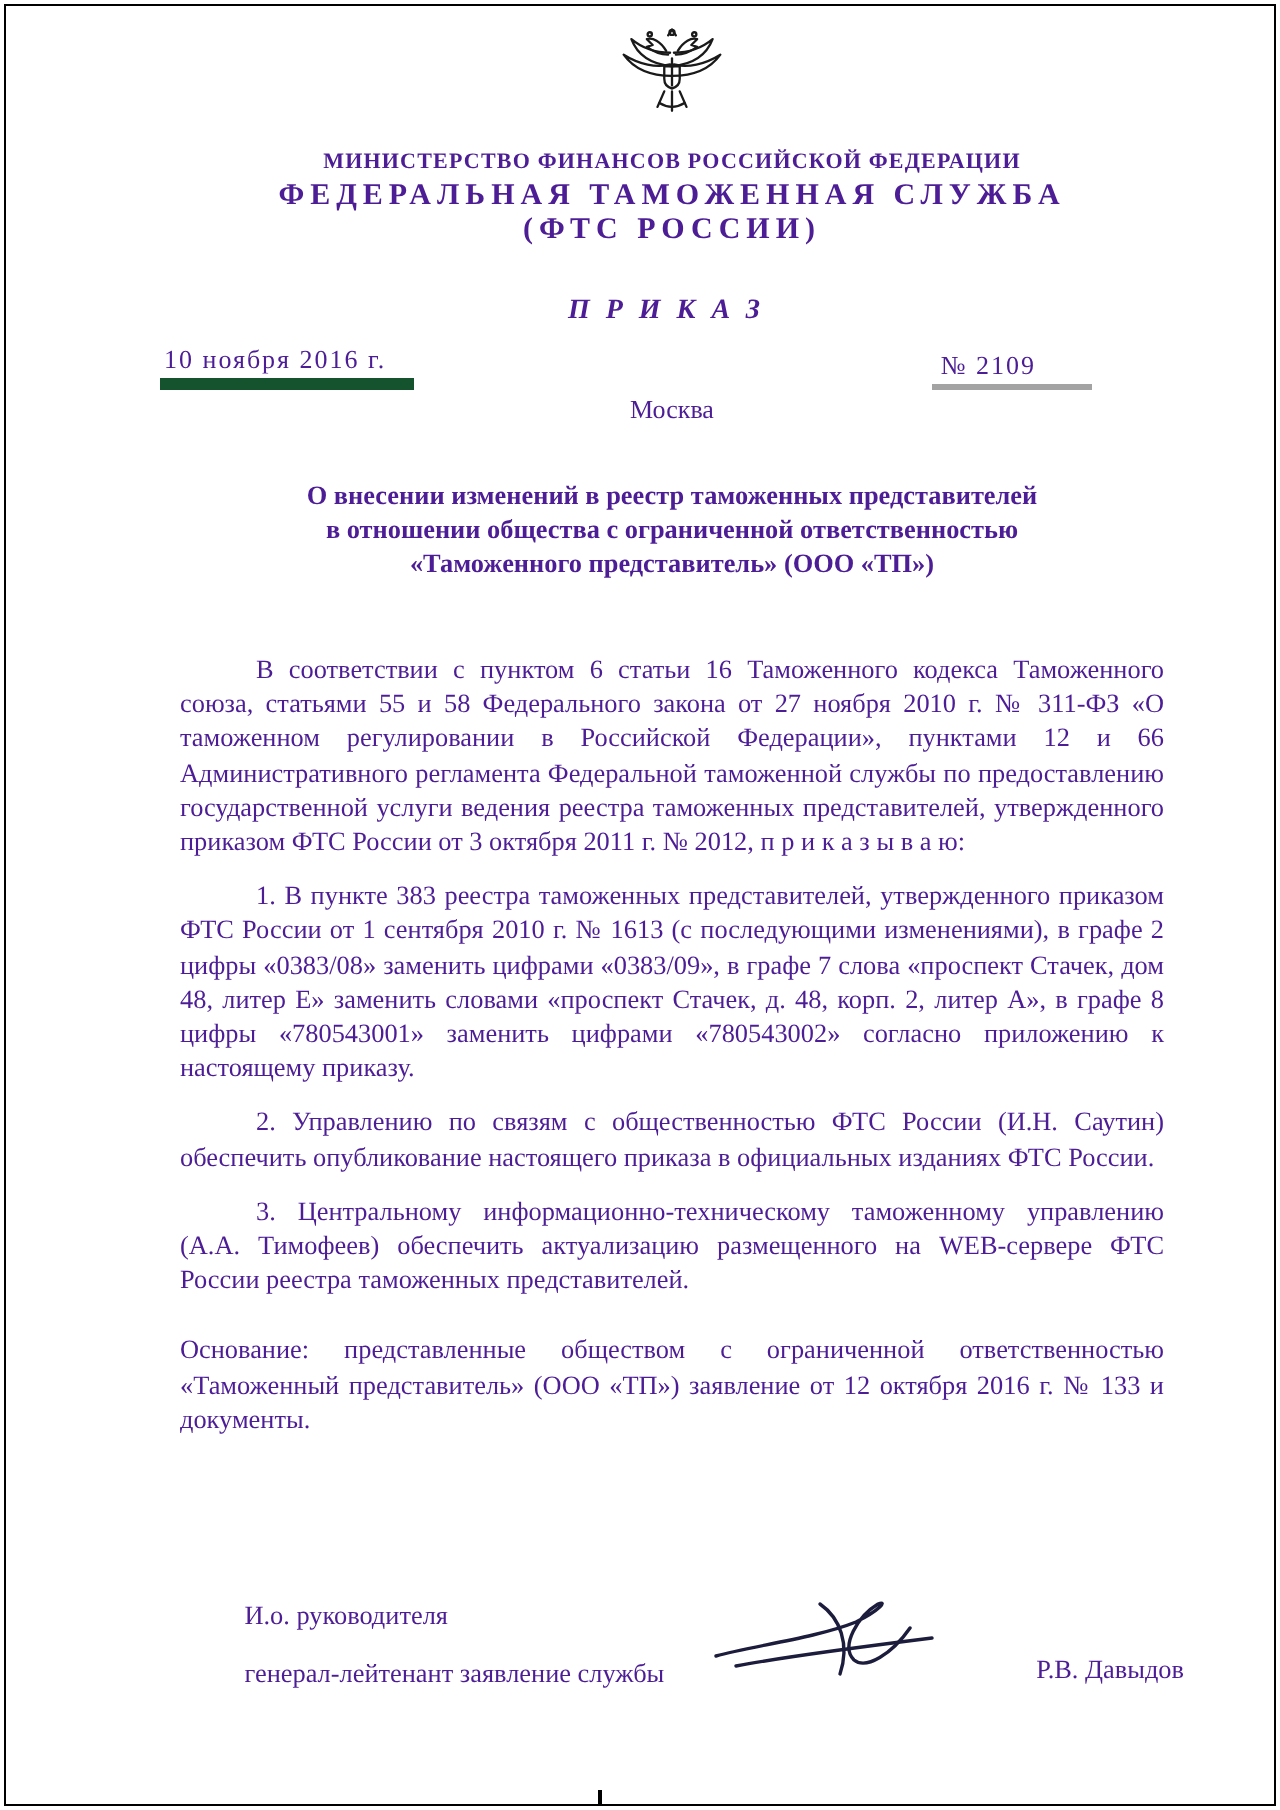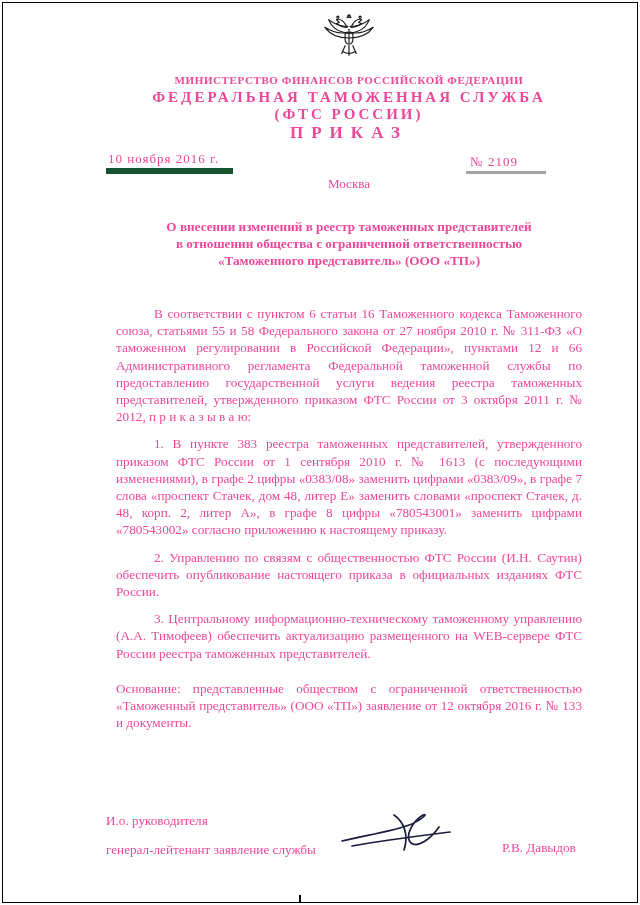--- a/index.html
+++ b/index.html
@@ -2,24 +2,23 @@
 <html><head>
 <meta charset="utf-8">
 <style>
   html, body { margin: 0; padding: 0; background: #ffffff; }
   .page {
     position: relative;
     width: 640px;
     height: 905px;
     background: #ffffff;
     font-family: "Liberation Serif", serif;
-    color: #ec4899;
+    color: #4c1d95;
     box-sizing: border-box;
     overflow: hidden;
-    padding-left: 26px;
   }
   .border-frame {
     position: absolute;
     inset: 2px;
     border: 1.6px solid #000;
     pointer-events: none;
   }
   .bottom-tick {
     position: absolute;
     left: 299px;
@@ -47,25 +46,26 @@
     letter-spacing: 3px;
     text-align: center;
   }
   .agency-abbr {
     font-size: 15px;
     font-weight: bold;
     letter-spacing: 3px;
     text-align: center;
   }
   .doc-type {
-    margin-top: 0;
-    font-size: 17px;
+    margin-top: 24px;
+    font-size: 14px;
     font-weight: bold;
     letter-spacing: 8px;
     text-align: center;
+    font-style: italic;
   }
   .date-row {
     margin-top: 8px;
     display: flex;
     justify-content: space-between;
     align-items: flex-end;
     font-size: 13px;
   }
   .date-field {
     border-bottom: 6px solid #14532d;
@@ -97,21 +97,21 @@
     text-indent: 38px;
   }
   .body-text p.basis {
     text-indent: 0;
     margin-top: 18px;
   }
   .signature-block {
     margin-top: 72px;
     display: flex;
     align-items: flex-end;
-    justify-content: flex-start;
+    justify-content: flex-end;
     font-size: 13.2px;
     gap: 18px;
   }
   .sig-position div { line-height: 15px; }
   .sig-position .pos-line1 { margin-bottom: 14px; }
   .sig-scribble { position: relative; top: 6px; }
   .sig-name { white-space: nowrap; padding-bottom: 1px; margin-left: 26px; }
 </style>
 </head>
 <body>

